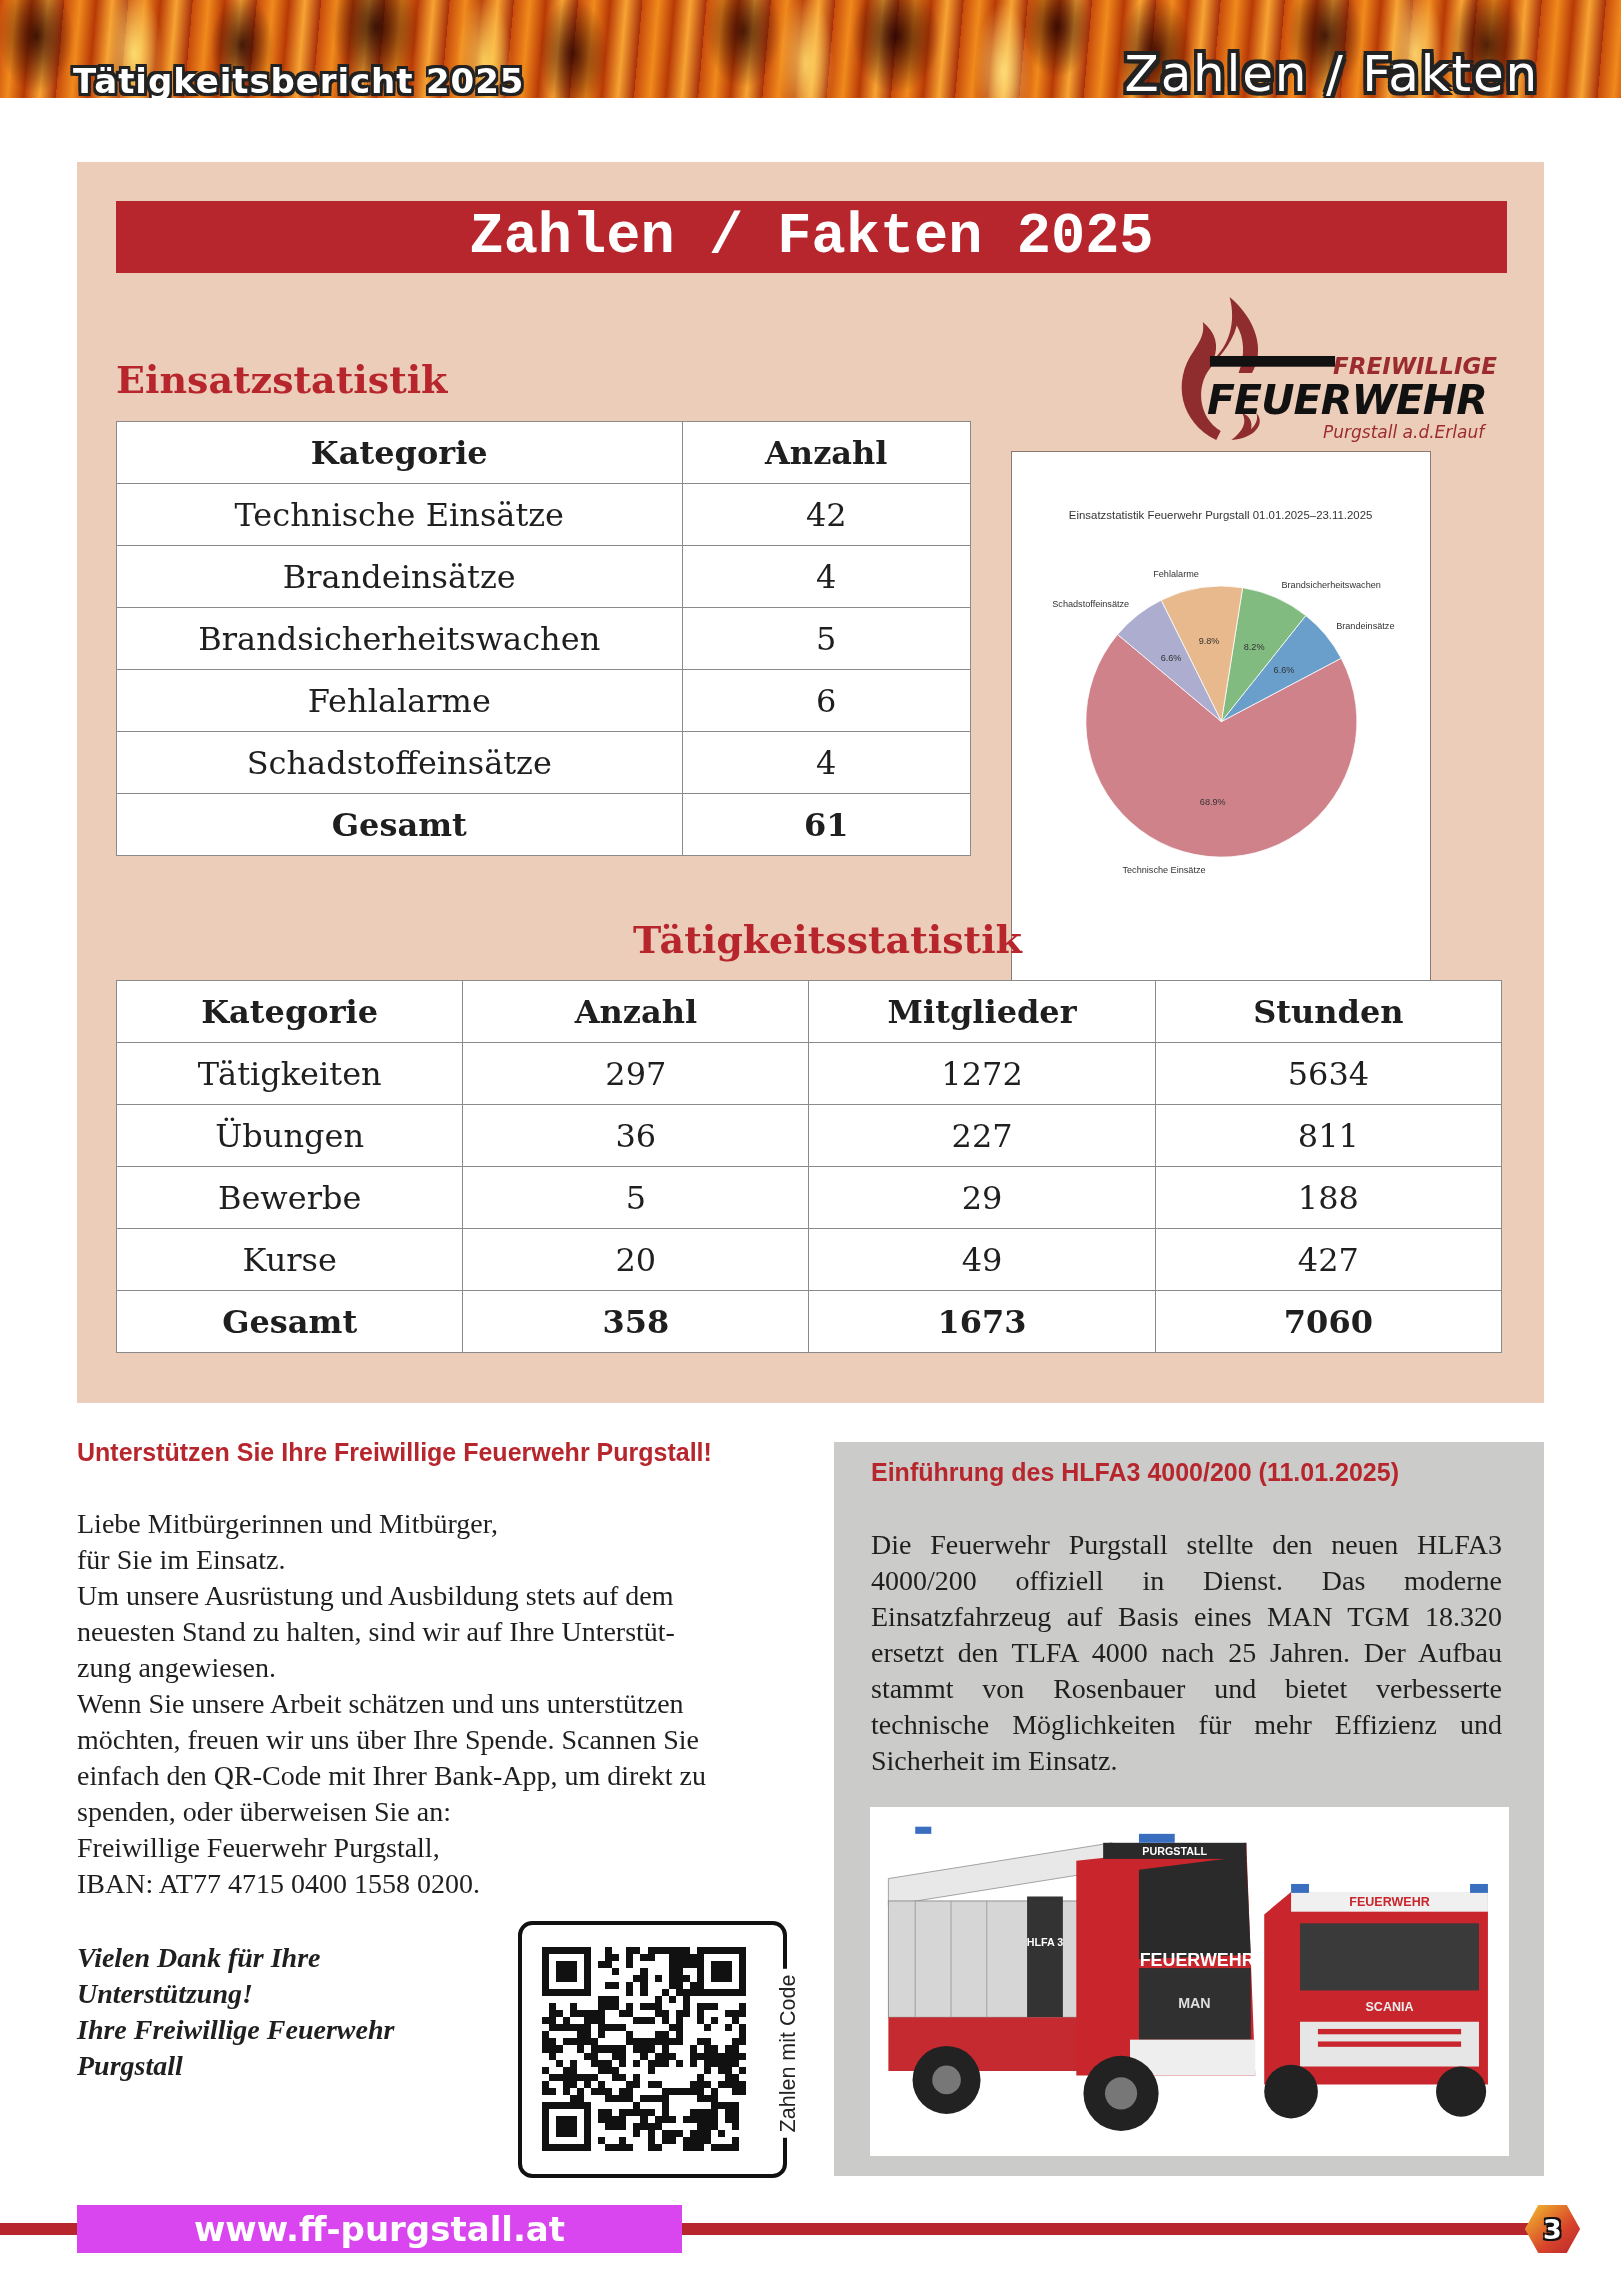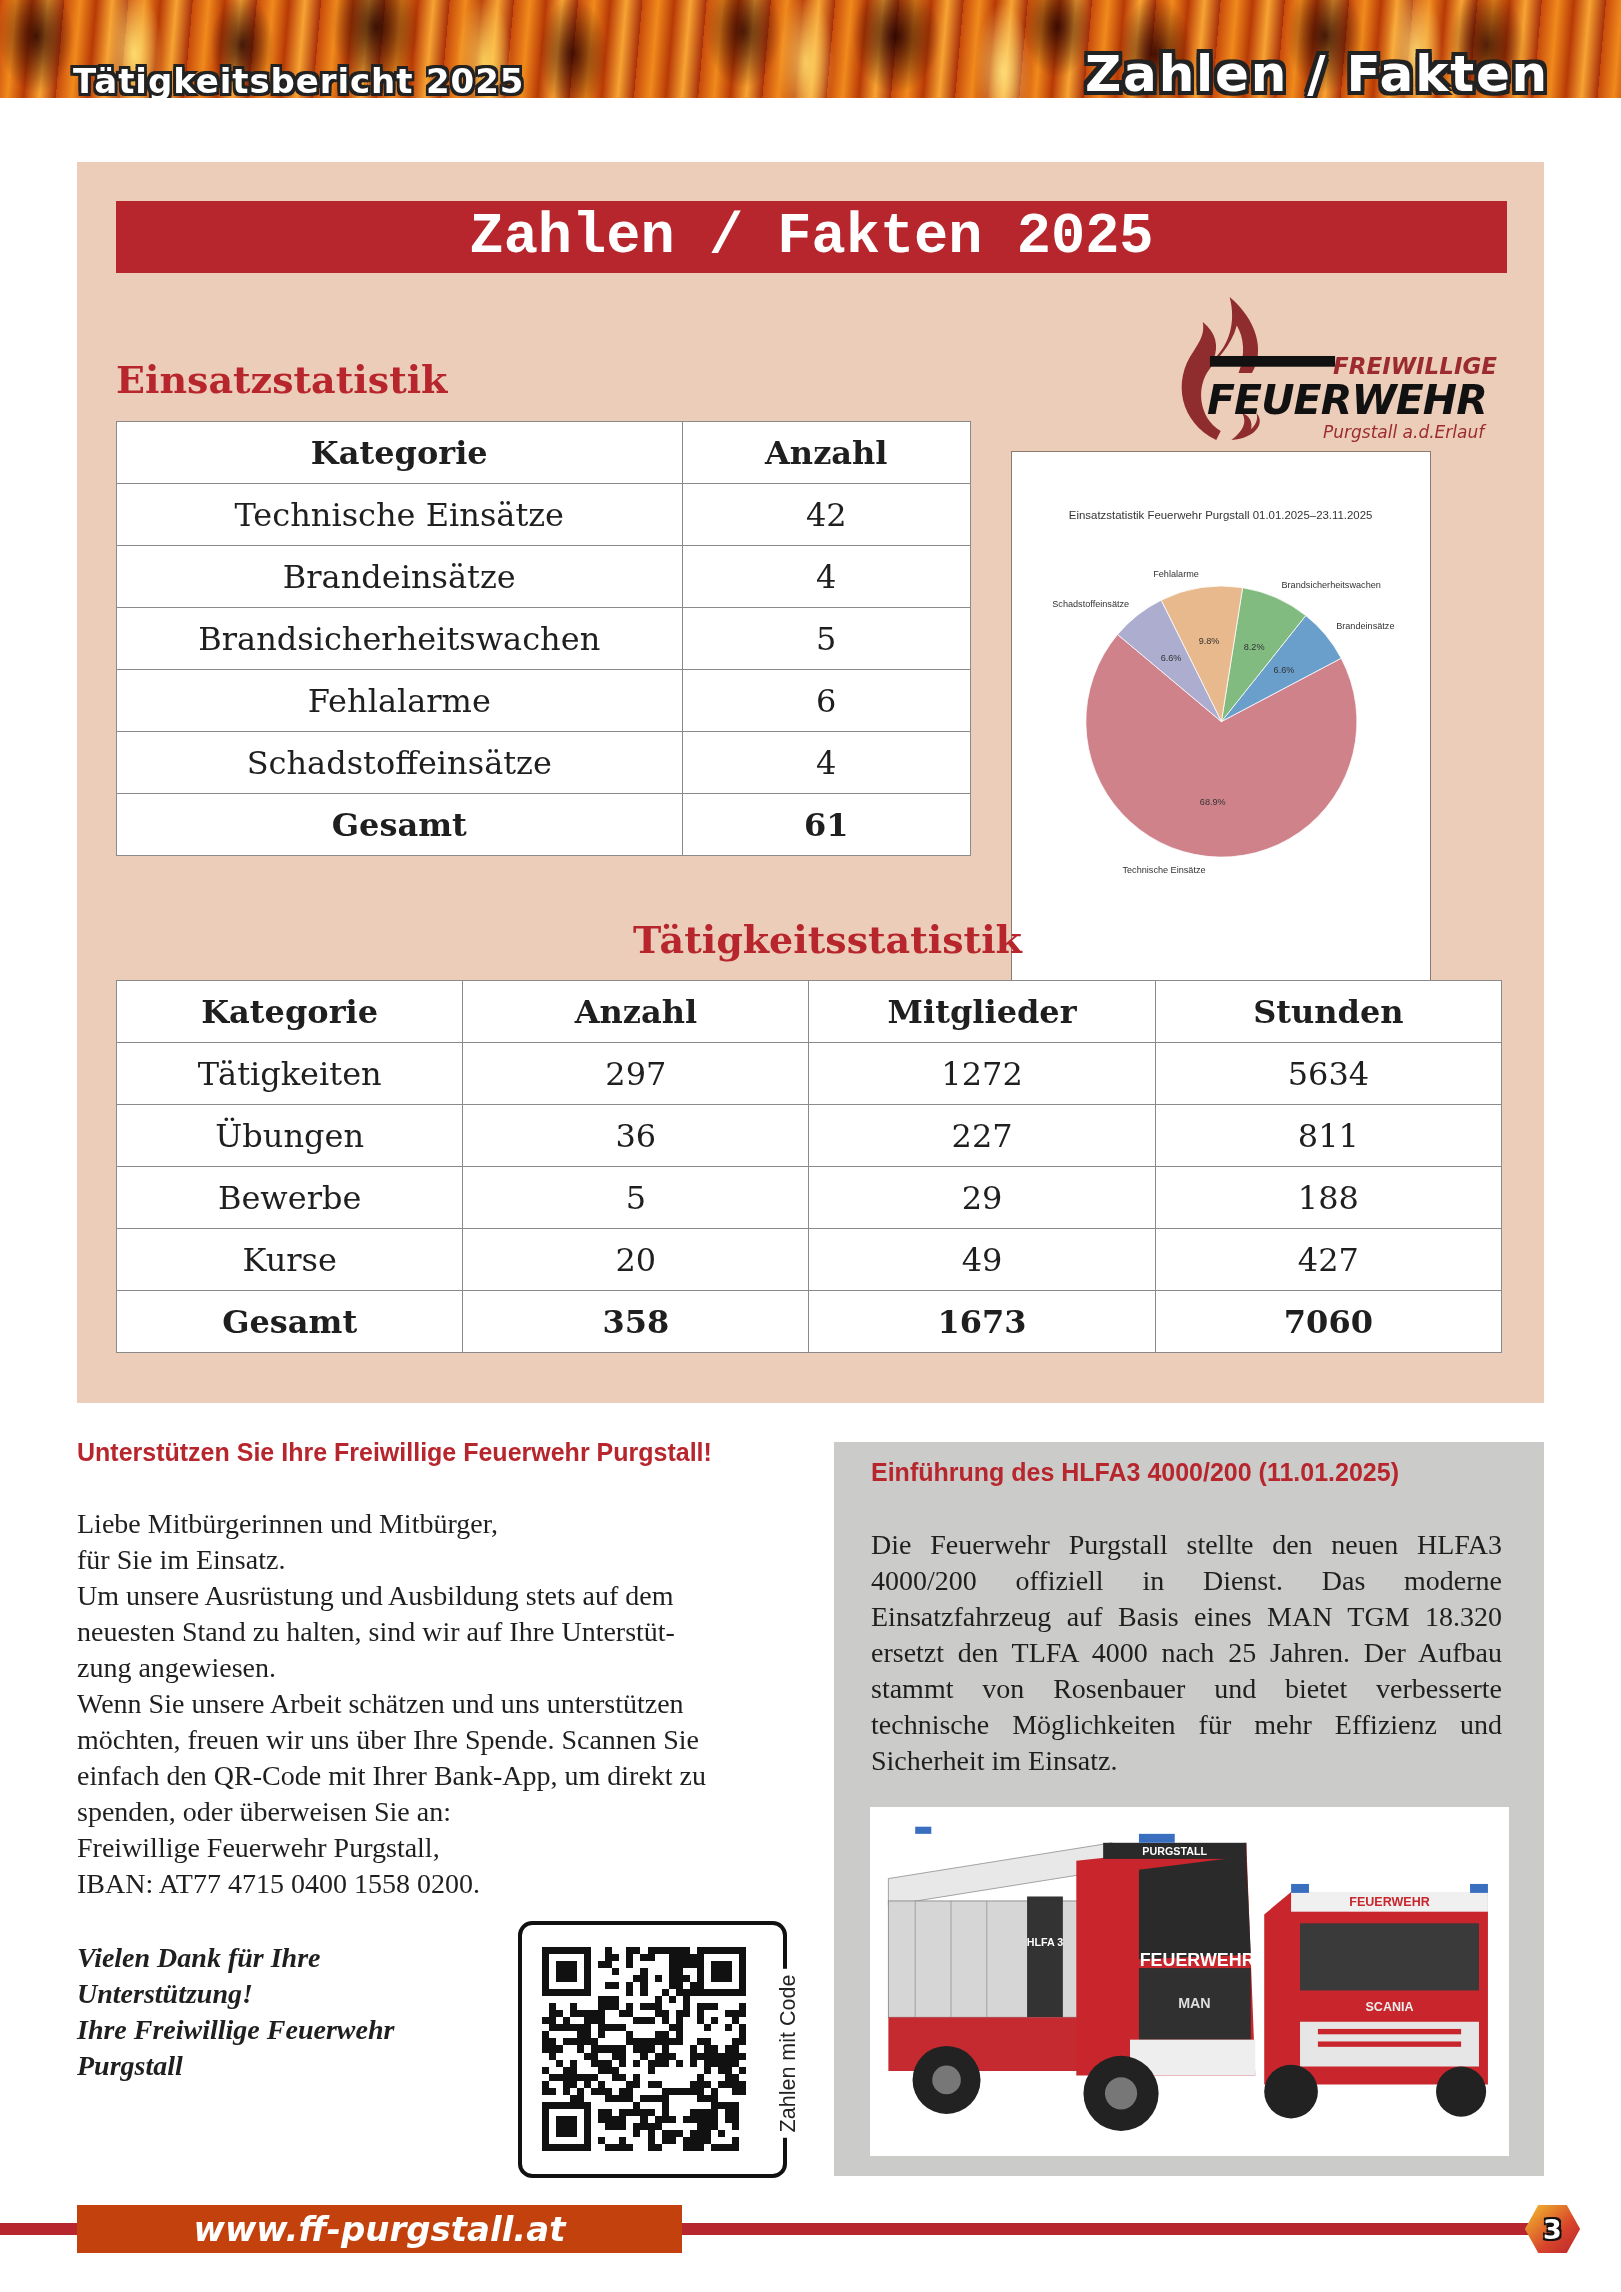--- a/index.html
+++ b/index.html
@@ -28,22 +28,22 @@
       repeating-linear-gradient(95deg, #c84a0c 0px, #f08a1c 16px, #b83a06 32px, #f7a332 48px, #a8300a 64px),
       linear-gradient(180deg, #8a2506, #e46b14 60%, #f9b23c);
   }
   .header-left {
     position: absolute; left: 73px; top: 61px;
     font-family: "DejaVu Sans", sans-serif; font-weight: bold; font-size: 34px; color: #ffffff;
     letter-spacing: 0.9px;
     text-shadow: -2.7px -2.7px 0 #222, 2.7px -2.7px 0 #222, -2.7px 2.7px 0 #222, 2.7px 2.7px 0 #222, 0 2.7px 0 #222, 0 -2.7px 0 #222, 2.7px 0 0 #222, -2.7px 0 0 #222;
   }
   .header-right {
-    position: absolute; right: 72px; top: 45px;
-    font-family: "DejaVu Sans", sans-serif; font-weight: bold; font-size: 50px; color: #ffffff;
+    position: absolute; right: 82px; top: 45px;
+    font-family: "DejaVu Sans", sans-serif; font-weight: normal; font-size: 50px; color: #ffffff;
     letter-spacing: 1.8px;
     text-shadow: -3.6px -3.6px 0 #222, 3.6px -3.6px 0 #222, -3.6px 3.6px 0 #222, 3.6px 3.6px 0 #222, 0 3.6px 0 #222, 0 -3.6px 0 #222, 3.6px 0 0 #222, -3.6px 0 0 #222;
     text-align: right;
   }
 
   
   .stats-panel {
     position: absolute; left: 77px; top: 162px; width: 1467px; height: 1241px;
     background: #eccdb9;
   }
@@ -137,23 +137,23 @@
   }
   .truck-photo {
     position: absolute; left: 36px; top: 365px; width: 639px; height: 349px; background: #fff; overflow: hidden;
   }
   .truck-photo svg { width: 100%; height: 100%; display: block; }
 
   
   .footer-line { position: absolute; left: 0; top: 2223px; width: 1549px; height: 11.6px; background: #b8262d; }
   .footer-url-box {
     position: absolute; left: 77px; top: 2205px; width: 605px; height: 48px;
-    background: #c2410c; color: #fff;
+    background: #d946ef; color: #fff;
     display: flex; align-items: center; justify-content: center;
-    font-family: "DejaVu Sans", sans-serif; font-weight: bold; font-size: 34px; font-style: italic;
+    font-family: "DejaVu Sans", sans-serif; font-weight: bold; font-size: 34px;
   }
   .page-badge { position: absolute; left: 1524px; top: 2203px; width: 57px; height: 52px; }
   .page-badge svg { width: 100%; height: 100%; display: block; }
   .page-num {
     position: absolute; left: 0; top: 0; width: 57px; height: 52px;
     display: flex; align-items: center; justify-content: center;
     font-family: "DejaVu Sans", sans-serif; font-weight: bold; font-size: 27px; color: #fff;
     text-shadow: -1.8px -1.8px 0 #111, 1.8px -1.8px 0 #111, -1.8px 1.8px 0 #111, 1.8px 1.8px 0 #111;
   }
 </style>

